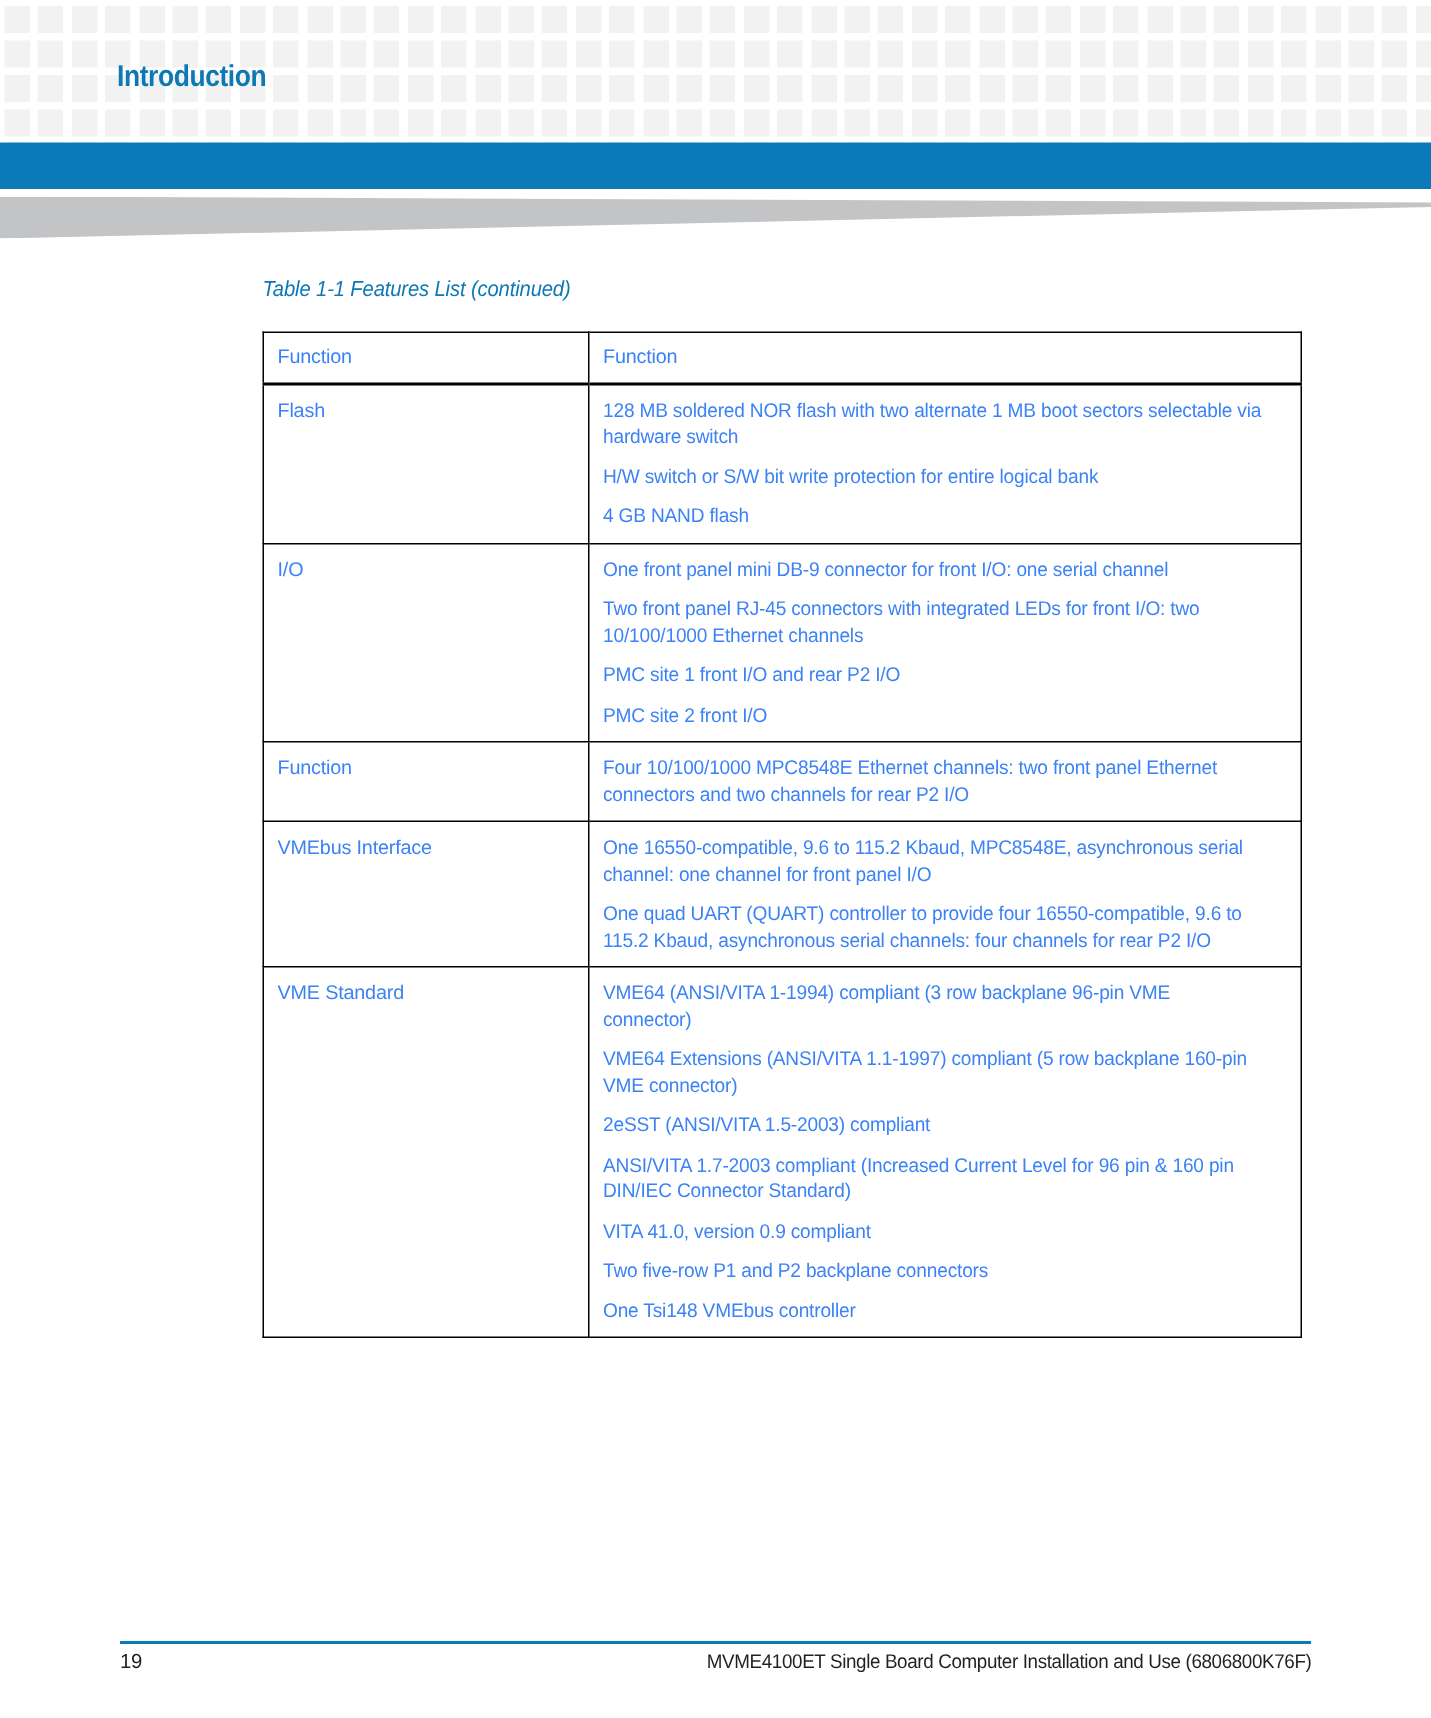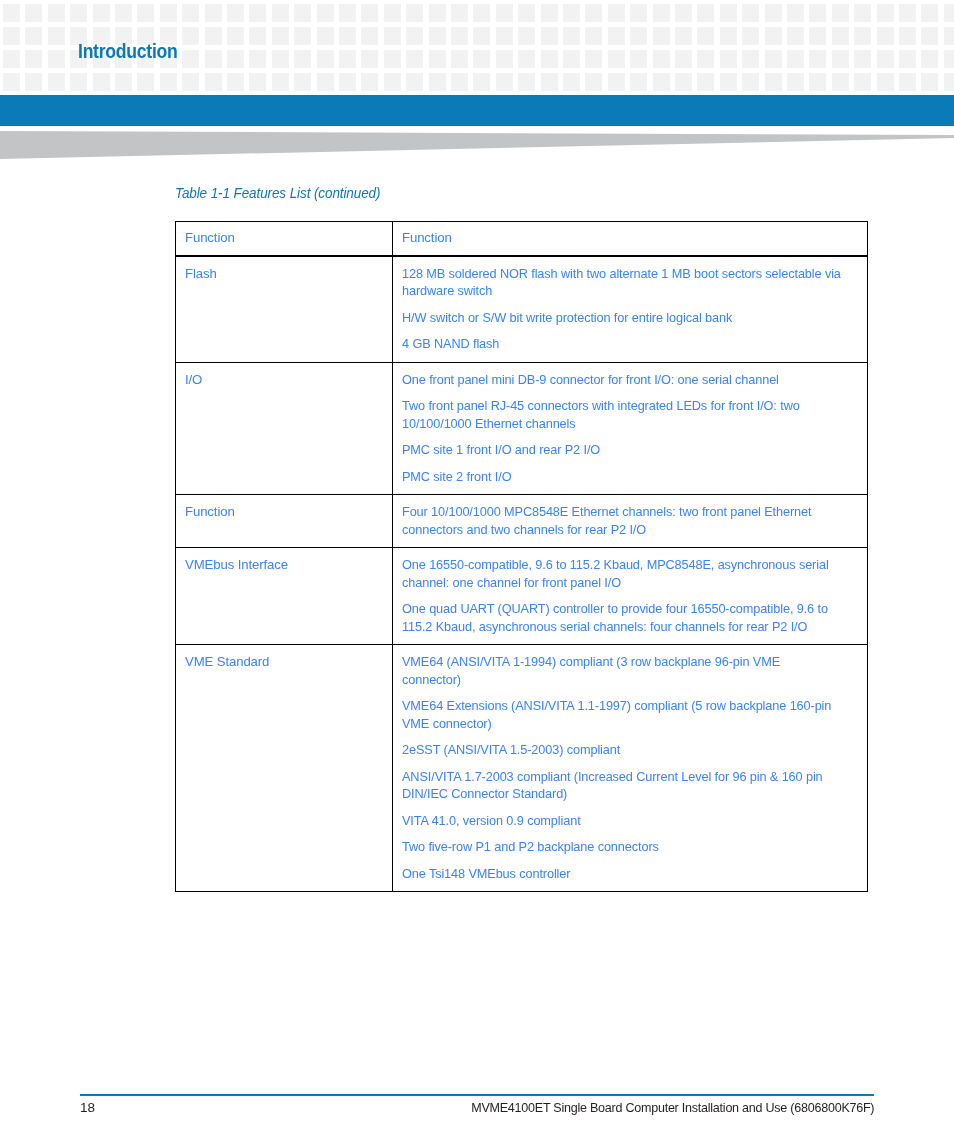--- a/index.html
+++ b/index.html
@@ -404,14 +404,14 @@
             <div class="cell-line"><span class="sq">Two five-row P1 and P2 backplane connectors</span></div>
             <div class="cell-line"><span class="sq">One Tsi148 VMEbus controller</span></div>
           </td>
         </tr>
       </tbody>
   </table>
 
 </div>
 
 <div class="footer-rule"></div>
-<div class="footer-page-number">18</div>
+<div class="footer-page-number">19</div>
 <div class="footer-doc-title"><span>MVME4100ET Single Board Computer Installation and Use (6806800K76F)</span></div>
 
 </body></html>

